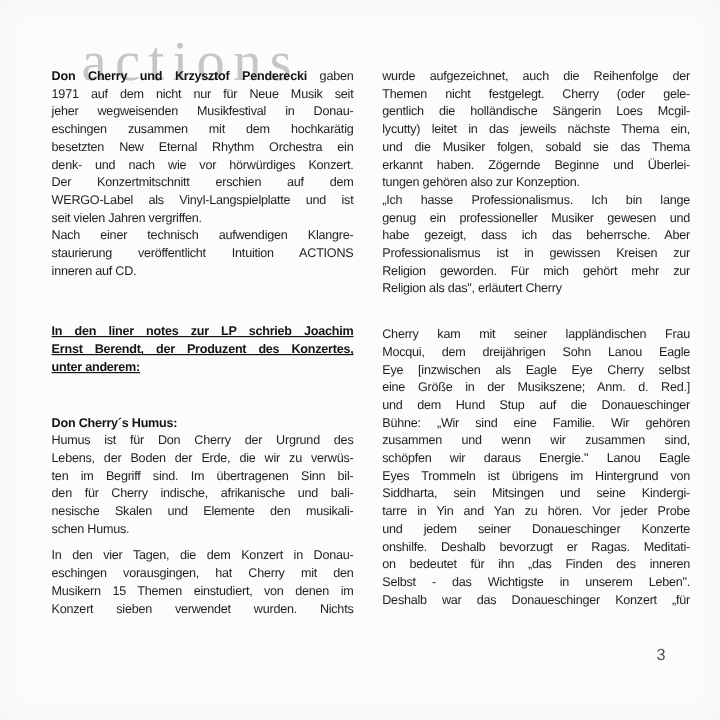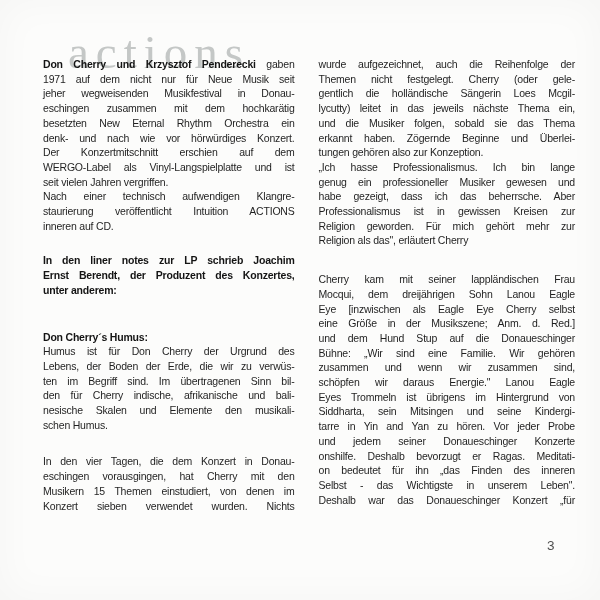--- a/index.html
+++ b/index.html
@@ -22,22 +22,22 @@
     position:absolute;left:43px;top:57px;width:532px;z-index:1;
     display:flex;gap:24px;
   }
   .col{font-size:10.5px;line-height:14.7px;letter-spacing:-0.2px;}
   .col-left{width:257px;}
   .col-right{width:262px;}
   .line{text-align:justify;text-align-last:justify;}
   .line.last{text-align-last:left;}
   .block.bold,.seg-bold{font-weight:700;color:var(--fgb,#141414);}
   .gap-one{margin-top:24px;}
-  .gap-sm{margin-top:20px;}
-  .gap-md{margin-top:22px;}
+  .gap-sm{margin-top:36px;text-decoration:underline;}
+  .gap-md{margin-top:8px;}
   .gap-lg{margin-top:32px;}
   .page-number{
     position:absolute;left:547px;top:538px;z-index:1;
     font-size:13.5px;color:var(--pn,#4f4f4f);
   }
 </style>
 </head>
 <body>
 
 <div class="page">

